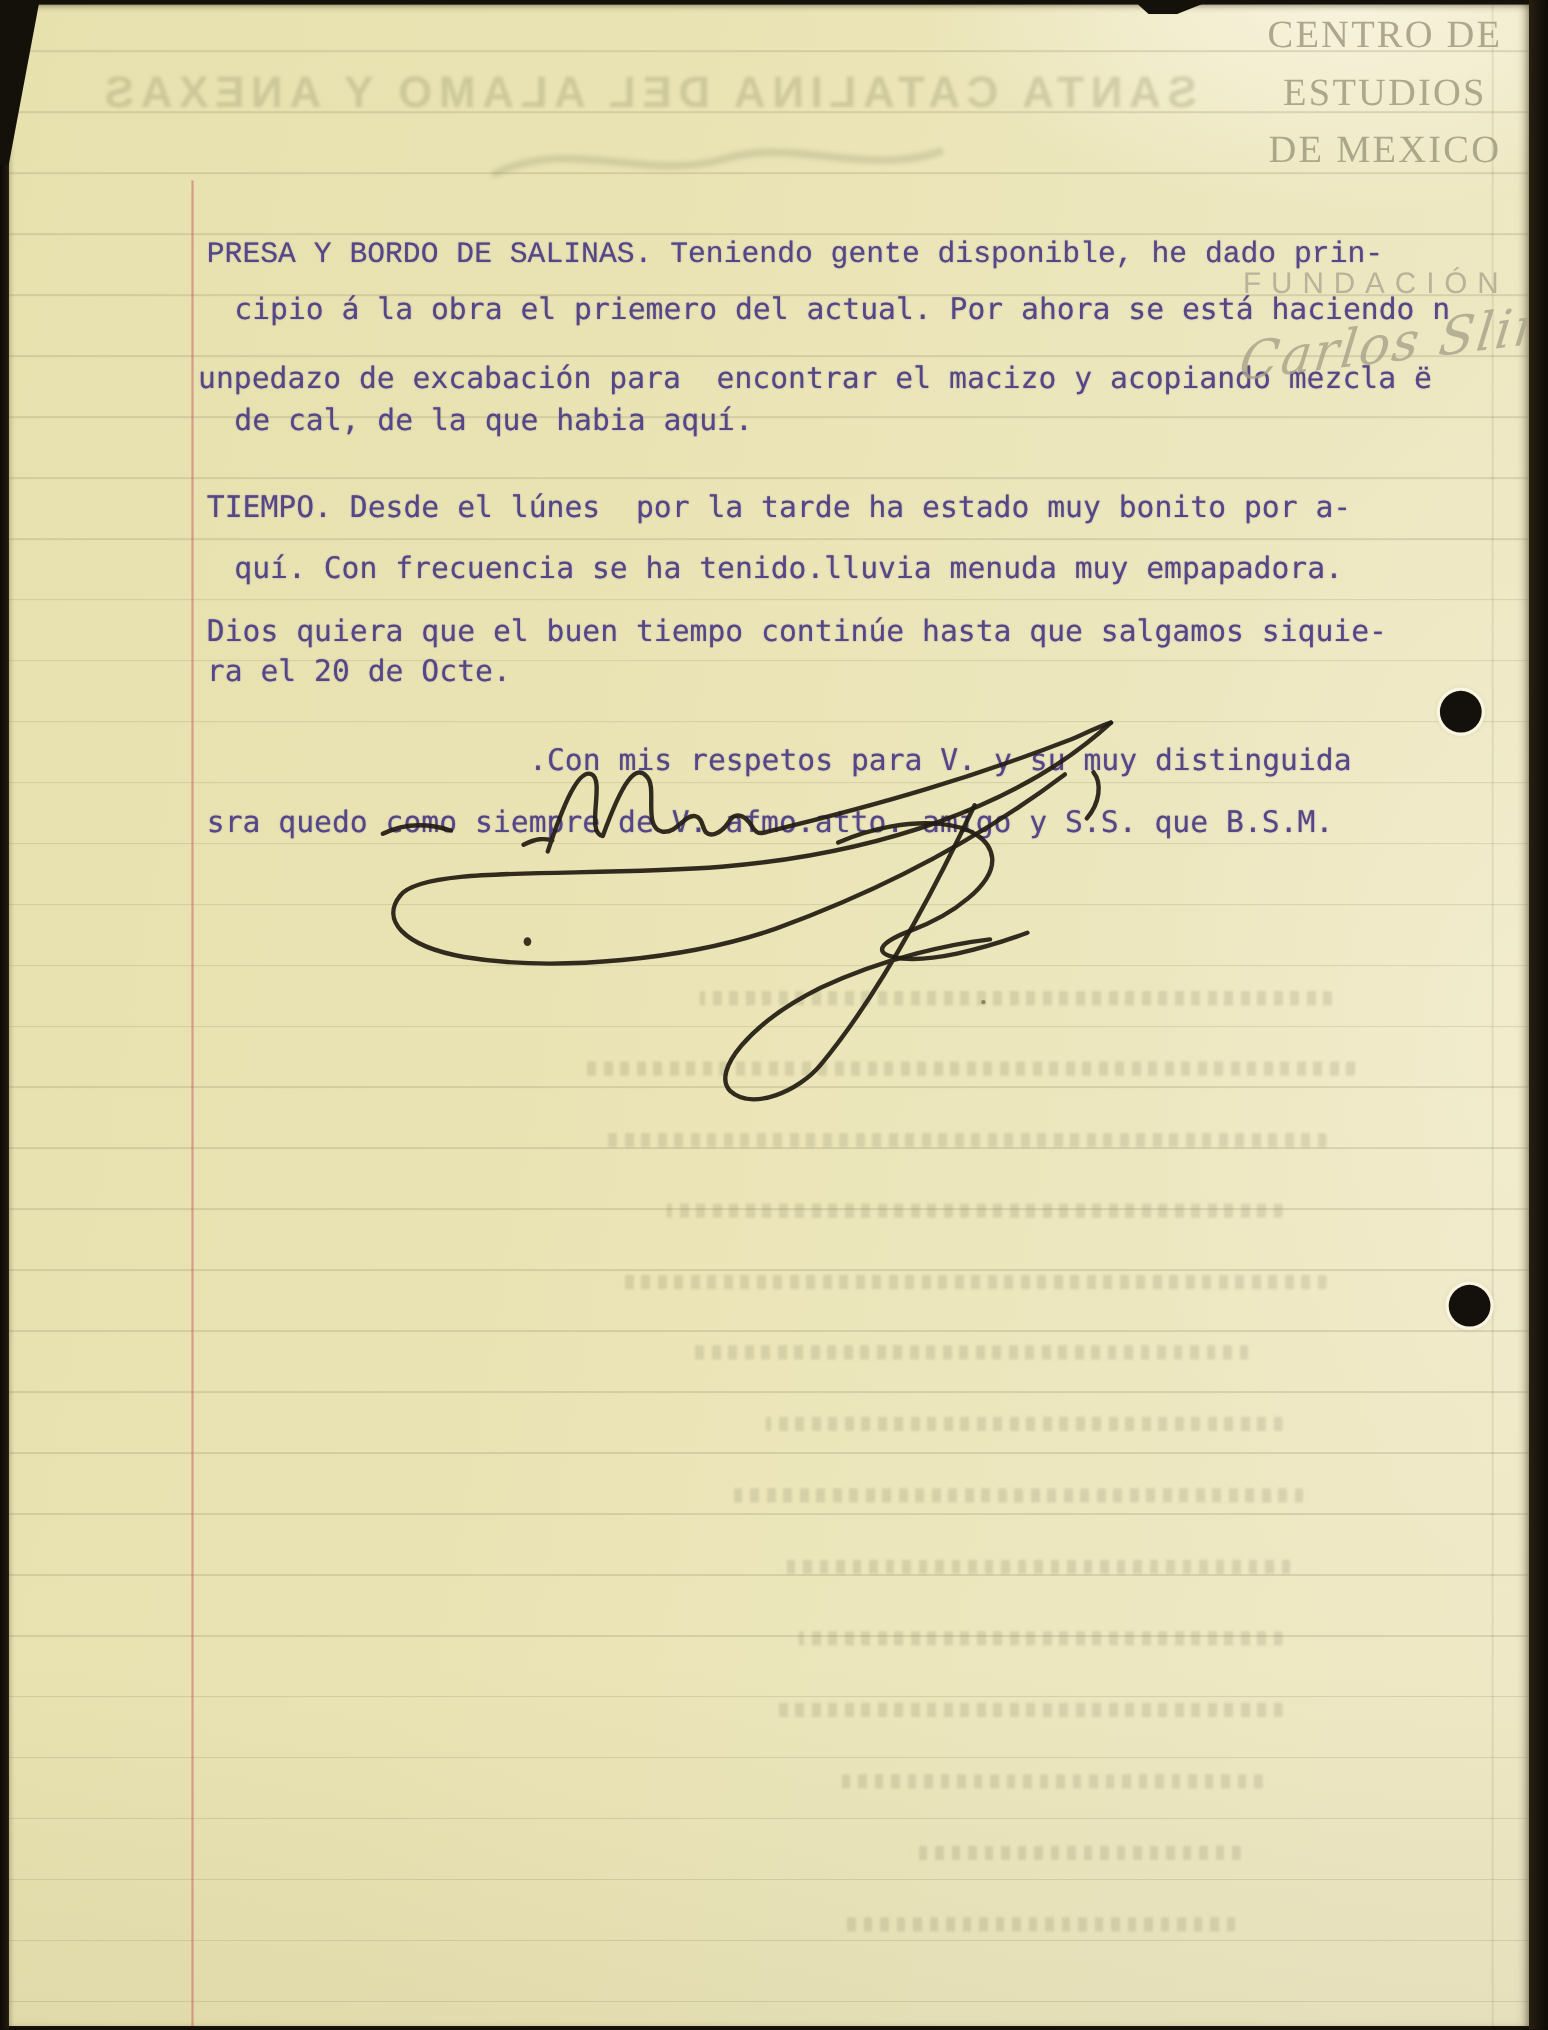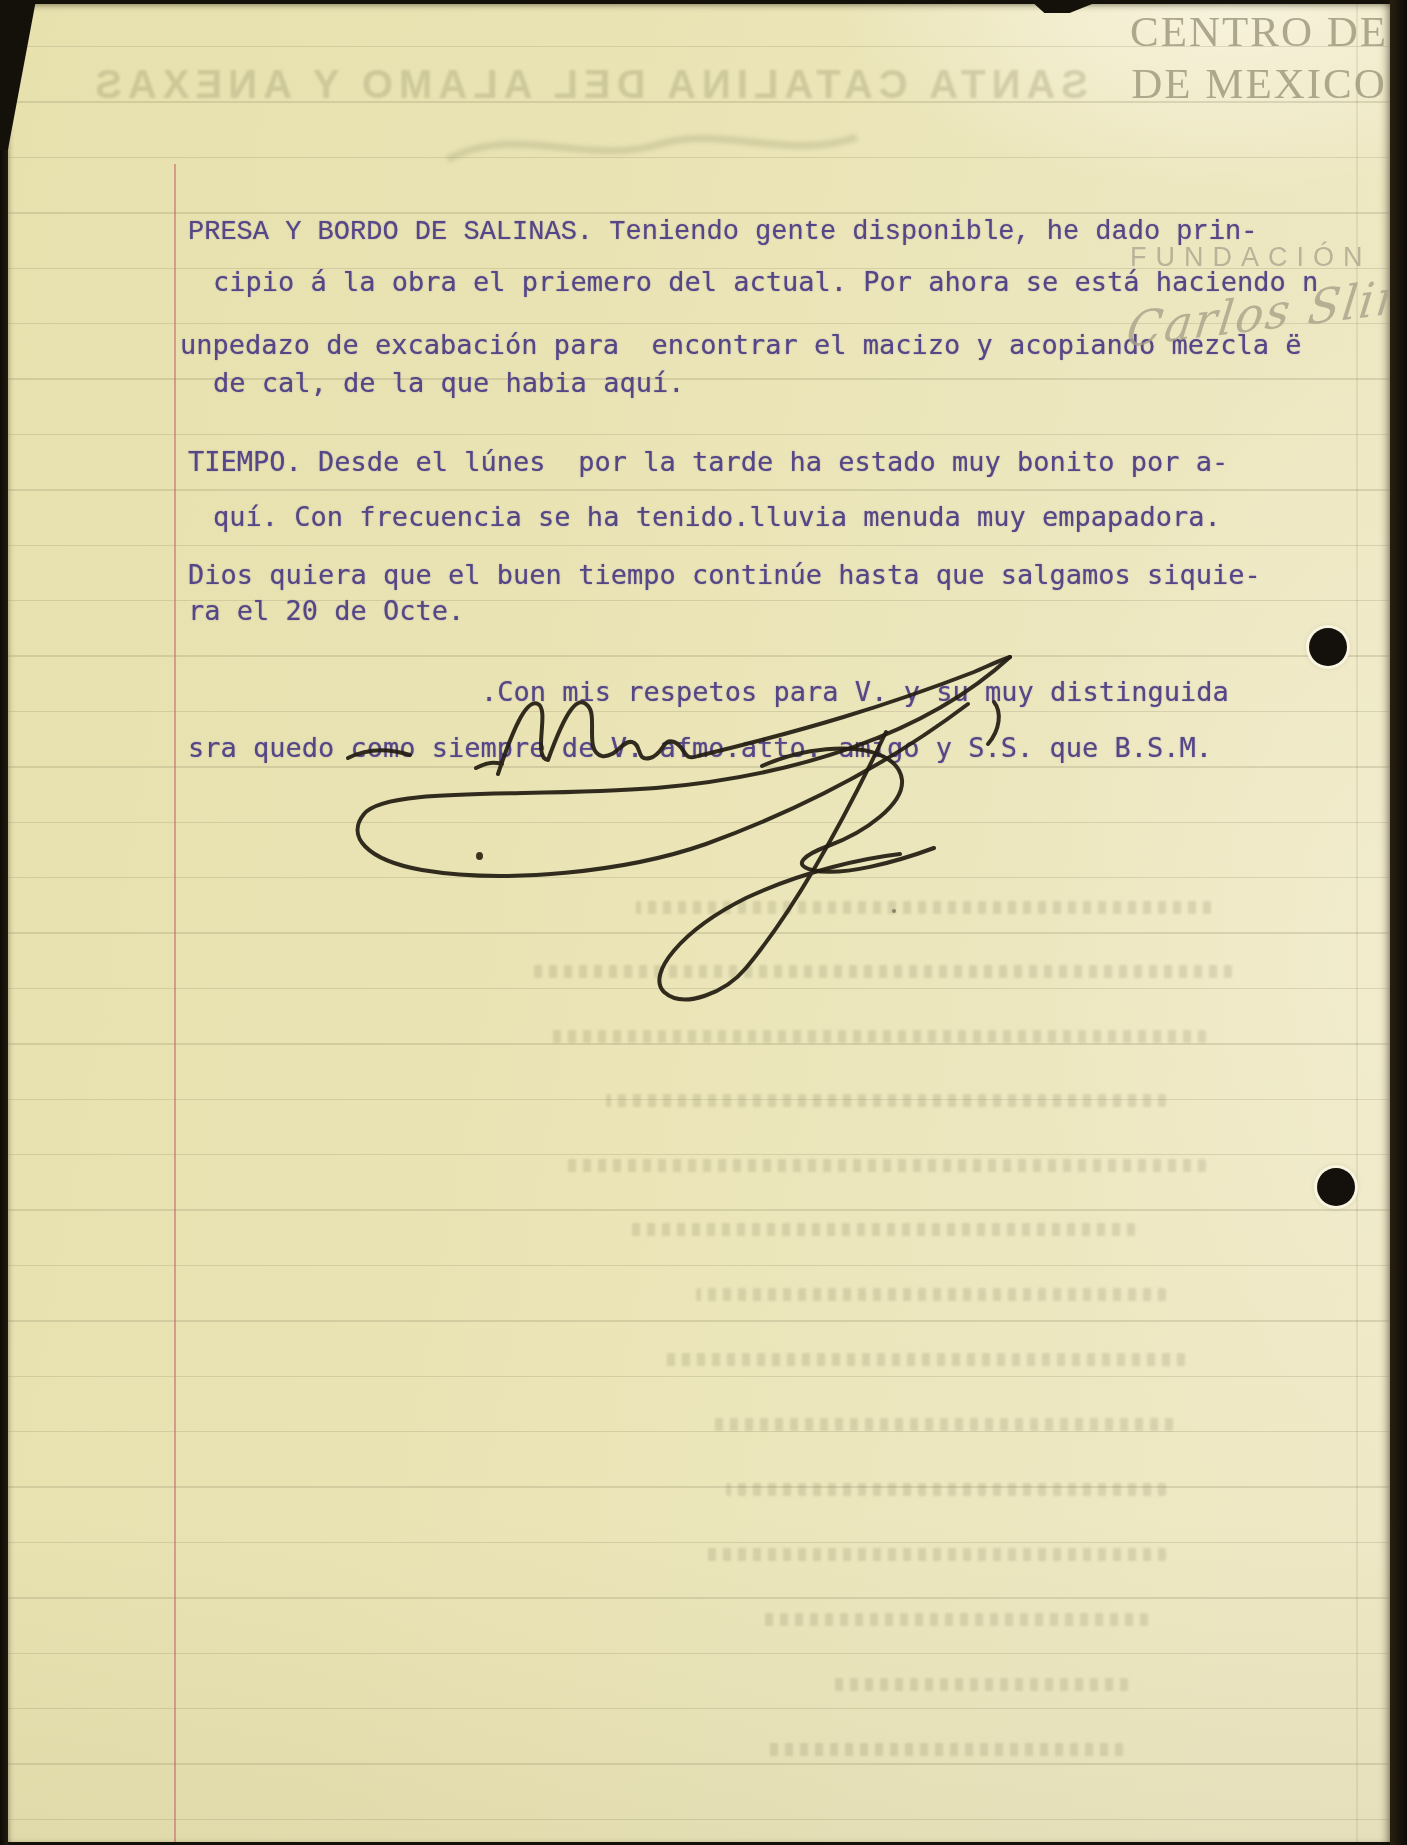--- a/index.html
+++ b/index.html
@@ -55,21 +55,21 @@
     position:absolute;height:13px;border-radius:2px;
     transform:scaleX(-1);
     filter:blur(.8px);opacity:.55;
     background:repeating-linear-gradient(90deg,
       rgba(124,119,85,.34) 0 8px, rgba(124,119,85,0) 8px 15px);
   }
 
   
   .wm{position:absolute;left:1120px;top:2px;width:262px;text-align:center;
       font-family:"Liberation Serif", serif;color:#a19c80;opacity:.85;z-index:9;}
-  .wm div{font-size:43px;line-height:52px;letter-spacing:2px;}
+  .wm div{font-size:35px;line-height:52px;letter-spacing:2px;}
   .wm-foundation{
     position:absolute;left:1122px;top:238px;width:280px;z-index:9;
     font-family:"Liberation Sans",sans-serif;font-size:27px;
     letter-spacing:9px;color:#b3ae95;opacity:.9;white-space:nowrap;
   }
   .wm-script{
     position:absolute;left:1118px;top:280px;width:300px;z-index:9;
     font-family:"DejaVu Serif",serif;font-style:italic;
     font-size:47px;color:#a8a38a;opacity:.8;
     transform:rotate(-7deg) skewX(-14deg);
@@ -169,20 +169,21 @@
                C320,328 356,284 420,252 C480,224 540,212 574,208"></path>
       <path d="M436,120 C500,92 572,98 576,134 C578,158 540,186 502,200
                C478,209 466,219 486,224 C516,231 570,216 608,202"></path>
       <path d="M668,56 C676,66 674,84 662,98"></path>
     </svg>
     <div class="speck" style="left:468px;top:848px;width:7px;height:8px;"></div>
     <div class="speck" style="left:884px;top:905px;width:4px;height:4px;opacity:.5;"></div>
 
     <div class="wm">
       <div>CENTRO DE</div>
+      <div>ESTUDIOS</div>
       <div>DE MEXICO</div>
     </div>
     <div class="wm-foundation">FUNDACIÓN</div>
     <div class="wm-script">Carlos Slim</div>
 
     <div class="hole" style="left:1301px;top:624px;"></div>
     <div class="hole" style="left:1309px;top:1164px;"></div>
 
   </div>
 

